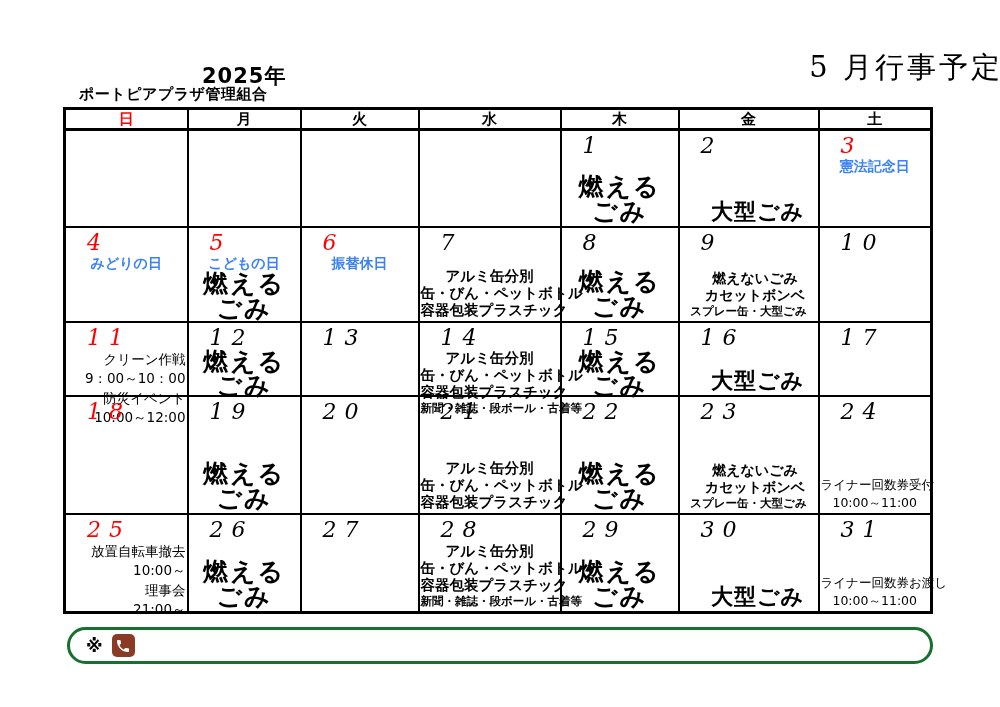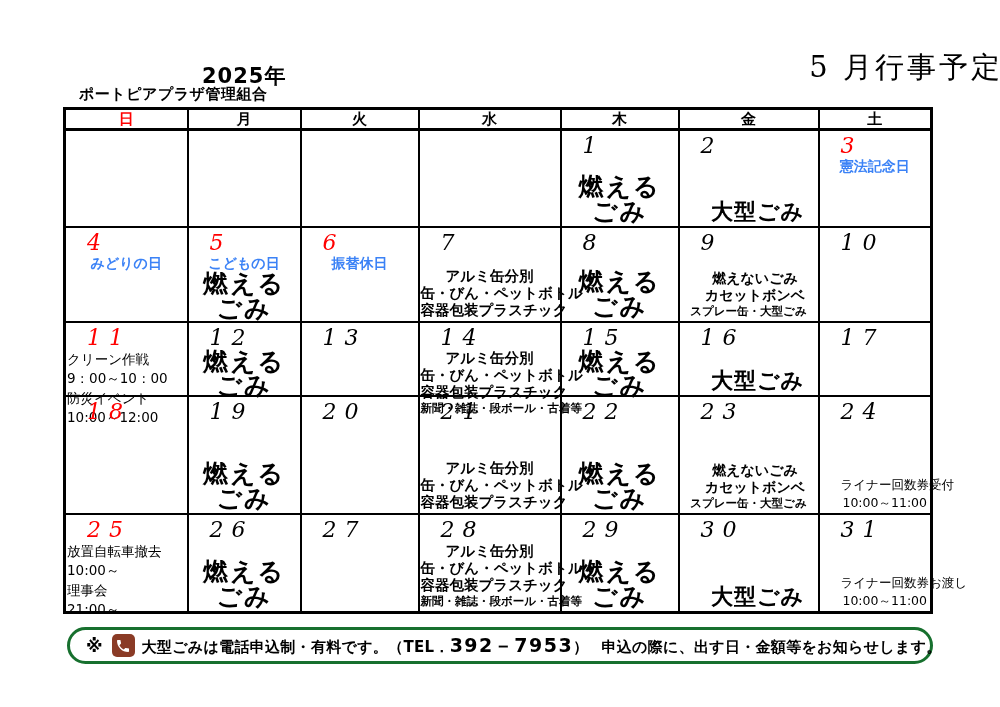--- a/index.html
+++ b/index.html
@@ -25,22 +25,22 @@
   .red{color:#ff0000;}
   .cellbox{display:flex;flex-direction:column;box-sizing:border-box;padding:1px 1px 2px;}
   .week-0 .cellbox{height:95px;}
   .week-1 .cellbox{height:93px;}
   .week-2 .cellbox{height:72px;}
   .week-3 .cellbox{height:116px;}
   .week-4 .cellbox{height:96px;}
   .date{font-family:"DejaVu Serif","Liberation Serif",serif;font-style:italic;
         font-size:22px;line-height:1.08;padding:2px 0 0 20px;letter-spacing:8px;white-space:nowrap;}
   .holiday{color:#3b82f6;font-weight:bold;font-size:14px;text-align:center;line-height:1.25;white-space:nowrap;}
-  .ev{font-size:13.5px;text-align:left;line-height:1.45;white-space:nowrap;}
-  .bev{font-size:12.5px;text-align:center;line-height:1.4;white-space:nowrap;padding-left:20px;}
+  .ev{font-size:13.5px;text-align:right;line-height:1.45;white-space:nowrap;}
+  .bev{font-size:12.5px;text-align:center;line-height:1.4;white-space:nowrap;}
   .spacer{flex:1 1 auto;}
   .trash{font-weight:900;text-align:center;white-space:nowrap;}
   .t-burn{font-size:25px;line-height:0.98;letter-spacing:2px;}
   .t-big{font-size:22px;line-height:1;margin-bottom:1px;letter-spacing:1px;padding-left:18px;}
   .t-mid{font-size:14.5px;line-height:1.18;}
   .t-mid2{font-size:14px;line-height:1.2;padding-left:13px;}
   .t-small{font-size:11.5px;line-height:1.3;}
 
   
   .footer{position:absolute;left:67px;top:627px;width:866px;height:37px;box-sizing:border-box;
@@ -360,16 +360,15 @@
       </tbody>
   </table>
 
   <div class="footer">
     <span class="f-mark">※</span>
     <span class="f-phone">
       <svg width="16" height="16" viewBox="0 0 24 24">
         <path fill="#ffffff" d="M6.62 10.79c1.44 2.83 3.76 5.14 6.59 6.59l2.2-2.21c.27-.27.67-.36 1.02-.24 1.12.37 2.33.57 3.57.57.55 0 1 .45 1 1V20c0 .55-.45 1-1 1-9.39 0-17-7.61-17-17 0-.55.45-1 1-1h3.5c.55 0 1 .45 1 1 0 1.25.2 2.45.57 3.57.11.35.03.74-.25 1.02l-2.2 2.2z"></path>
       </svg>
     </span>
-    <span class="f-text"><span>大型ごみは電話申込制・有料です。（TEL．</span><span class="f-tel">392－7953</span><span>）</span><span class="f-tail">申込の際に、出す日・金額等をお知らせします。</span></span>
   </div>
 
 </div>
 
 </body></html>

